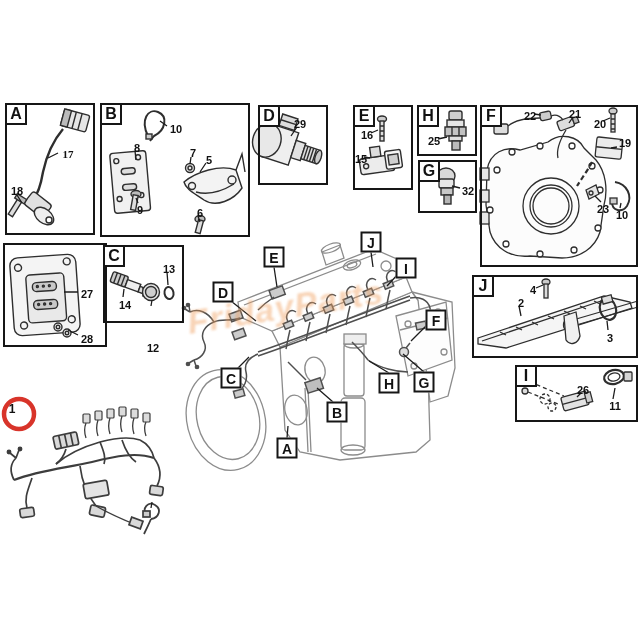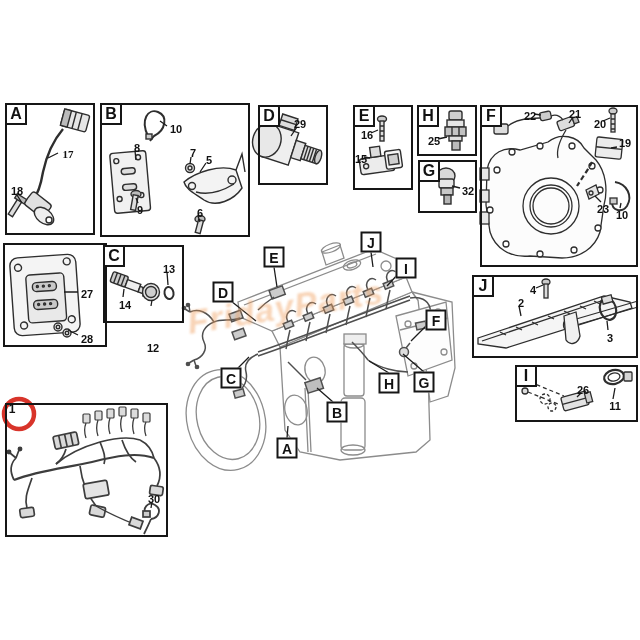--- a/index.html
+++ b/index.html
@@ -422,23 +422,20 @@
       <span class="letterbox">J</span>
       <span class="partnum" style="left: 59px; top: 13px;">4</span>
       <span class="partnum" style="left: 47px; top: 26px;">2</span>
       <span class="partnum" style="left: 136px; top: 61px;">3</span>
     </div>
     <div class="panel" style="left: 515px; top: 365px; width: 123px; height: 57px;">
       <span class="letterbox">I</span>
       <span class="partnum" style="left: 66px; top: 23px;">26</span>
       <span class="partnum" style="left: 98px; top: 39px;">11</span>
     </div>
-    <div class="panel" style="left: 5px; top: 403px; width: 163px; height: 134px;">
-      <span class="partnum" style="left: 147px; top: 94px;">30</span>
-    </div>
     <div class="callout" style="left: 274px; top: 257px;">E</div>
     <div class="callout" style="left: 371px; top: 242px;">J</div>
     <div class="callout" style="left: 406px; top: 268px;">I</div>
     <div class="callout" style="left: 223px; top: 292px;">D</div>
     <div class="callout" style="left: 436px; top: 320px;">F</div>
     <div class="callout" style="left: 231px; top: 378px;">C</div>
     <div class="callout" style="left: 389px; top: 383px;">H</div>
     <div class="callout" style="left: 424px; top: 382px;">G</div>
     <div class="callout" style="left: 337px; top: 412px;">B</div>
     <div class="callout" style="left: 287px; top: 448px;">A</div>

